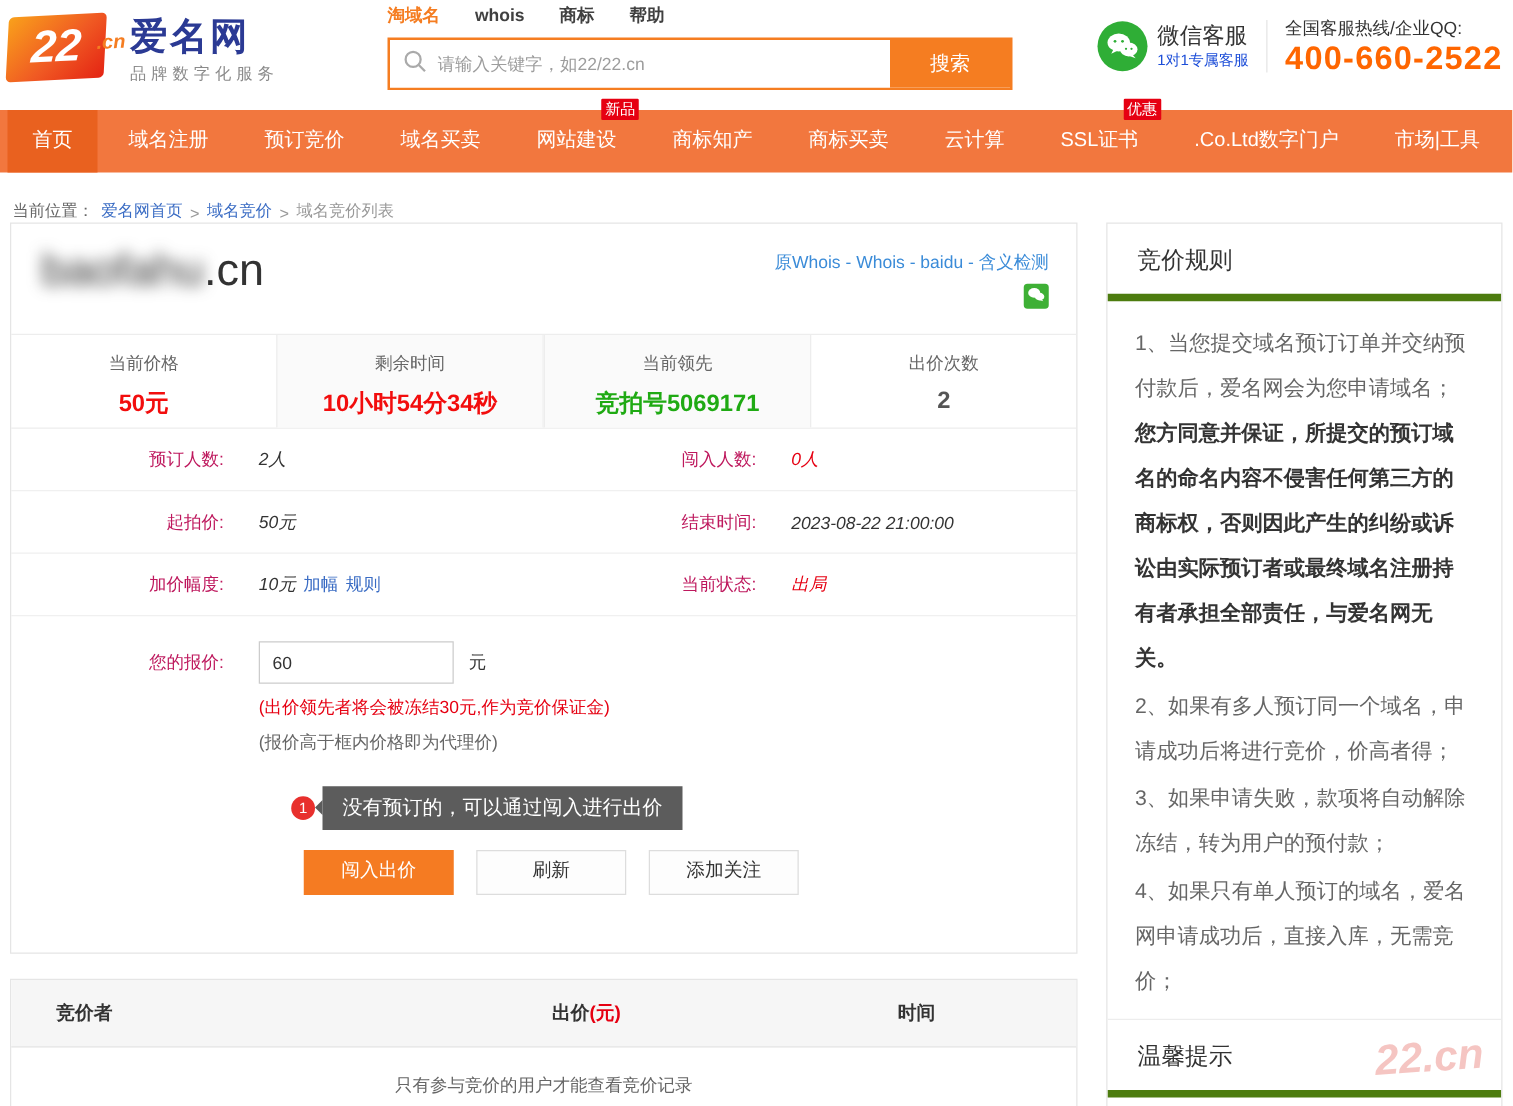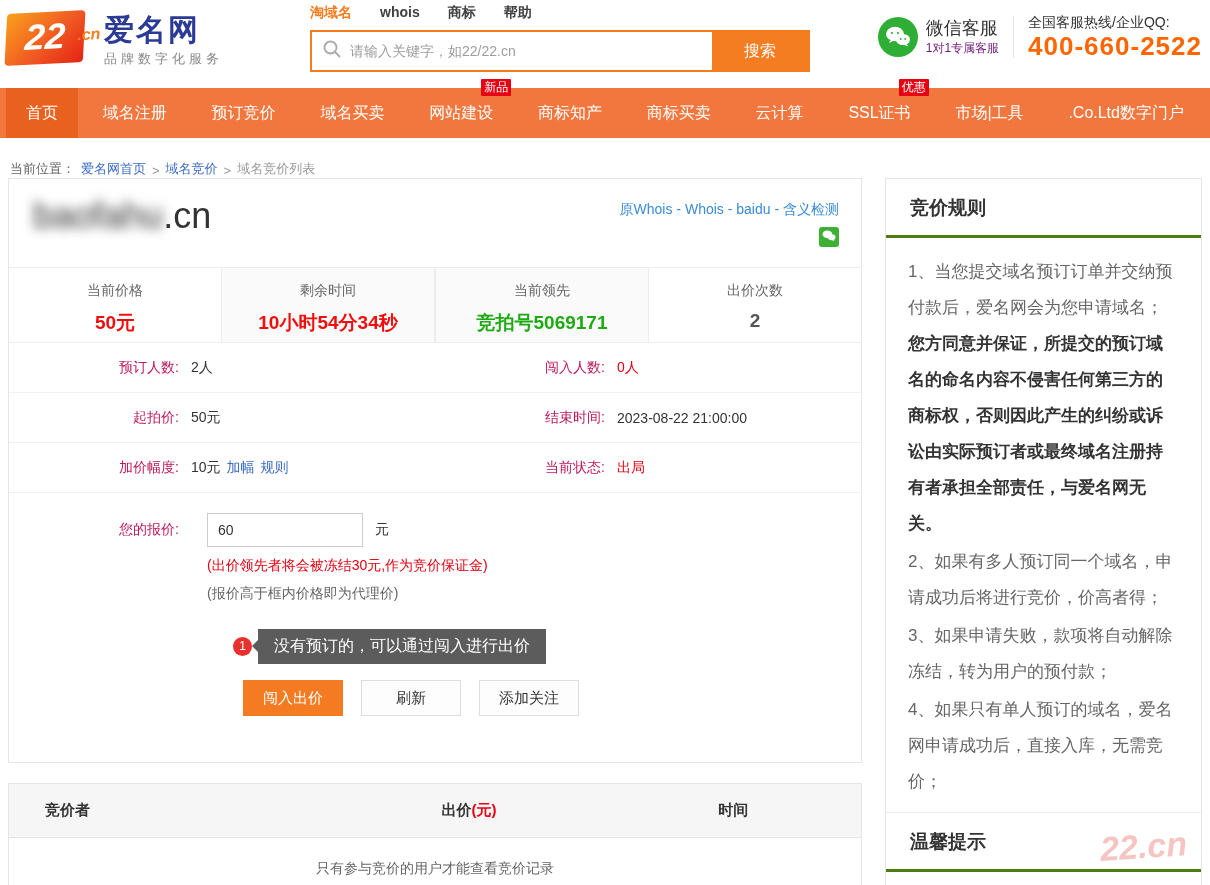--- a/index.html
+++ b/index.html
@@ -28,21 +28,21 @@
   .search-bar input::placeholder { color:#9d9d9d; }
   .search-icon { position:absolute; left:12px; top:28px; width:20px; height:20px; margin-top:11px; }
   .search-btn { width:96px; background:#f57d21; color:#fff; font-size:16px; border:none; cursor:pointer; font-family:inherit; }
 
   .header-right { position:absolute; right:8px; top:14px; display:flex; align-items:center; }
   .wechat-service { display:flex; align-items:center; cursor:pointer; }
   .wechat-icon { width:40px; height:40px; border-radius:50%; background:#2fae36; position:relative; flex:0 0 40px; }
   .wechat-icon svg { position:absolute; left:7px; top:9px; }
   .wechat-text { margin-left:8px; }
   .wechat-title { font-size:18px; color:#333; line-height:20px; }
-  .wechat-sub { font-size:12px; color:#701a75; margin-top:2px; }
+  .wechat-sub { font-size:12px; color:#1d4ed8; margin-top:2px; }
   .hr-divider { width:1px; height:42px; background:#e5e5e5; margin:0 14px; }
   .hotline-label { font-size:14px; color:#333; }
   .hotline-number { font-size:26px; font-weight:bold; color:#f60; letter-spacing:1px; line-height:28px; }
 
   
   .main-nav { position:relative; height:50px; background:#f2773e; display:flex; align-items:stretch;
     justify-content:space-between; padding:0 6px; }
   .nav-item { position:relative; color:#fff; font-size:16px; line-height:50px; padding:0 20px; white-space:nowrap; }
   .nav-item.active { background:#e9611f; }
   .nav-badge { position:absolute; top:-9px; right:2px; background:#e60012; color:#fff; font-size:12px;
@@ -76,21 +76,21 @@
   .stat-label { font-size:14px; color:#666; }
   .stat-value { margin-top:10px; font-size:19px; font-weight:bold; }
   .val-red { color:#f20d0d; }
   .val-green { color:#1faa13; }
   .val-dark { color:#555; }
 
   
   .detail-row { display:flex; height:50px; align-items:center; border-bottom:1px solid #f0f0f0; font-size:14px; }
   .detail-cell { width:50%; display:flex; align-items:center; }
   .d-label { width:170px; text-align:right; color:#be185d; }
-  .d-value { margin-left:12px; color:#333; }
+  .d-value { margin-left:28px; color:#333;font-style:italic; }
   .red-text { color:#e60012; }
   .blue-link { color:#3a6cc4; margin-left:6px; }
 
   
   .bid-section { padding:20px 0 4px 0; }
   .bid-row { display:flex; align-items:center; font-size:14px; }
   .bid-input { width:156px; height:34px; border:1px solid #ccc; margin-left:28px; padding-left:10px;
     font-size:14px; color:#333; font-family:inherit; outline:none; }
   .bid-unit { margin-left:12px; color:#333; }
   .bid-note { margin-left:198px; font-size:14px; margin-top:10px; }
@@ -98,40 +98,40 @@
 
   
   .tooltip-row { display:flex; align-items:center; margin:22px 0 0 224px; }
   .step-badge { width:19px; height:19px; border-radius:50%; background:#e8302d; color:#fff; font-size:12px;
     text-align:center; line-height:19px; flex:0 0 19px; z-index:2; }
   .tooltip-box { position:relative; margin-left:6px; background:#5c5c5c; color:#fff; font-size:16px;
     padding:7px 16px; }
   .tooltip-box::before { content:""; position:absolute; left:-6px; top:11px; border-top:6px solid transparent;
     border-bottom:6px solid transparent; border-right:6px solid #5c5c5c; }
   .button-row { display:flex; gap:18px; margin:16px 0 46px 234px; }
-  .btn { width:100px; height:36px; font-size:15px; text-align:center; line-height:34px; cursor:pointer;
-    font-family:Liberation Sans, sans-serif; }
+  .btn { width:120px; height:36px; font-size:15px; text-align:center; line-height:34px; cursor:pointer;
+    font-family:Liberation Mono, monospace; }
   .btn-primary { background:#f57b22; color:#fff; border:none; line-height:36px; }
   .btn-plain { background:#fdfdfd; color:#333; border:1px solid #ddd; }
 
   
   .records-panel { margin-top:20px; height:160px; }
   .records-header { display:grid; grid-template-columns:38% 32% 30%; height:54px; align-items:center;
     background:#f6f6f6; border-bottom:1px solid #e5e5e5; font-size:15px; font-weight:bold; color:#333; }
   .rh-bidder { padding-left:36px; }
   .rh-bid { text-align:center; }
   .rh-unit { color:#e60012; font-weight:bold; }
   .rh-time { text-align:center; }
   .records-empty { text-align:center; padding-top:22px; font-size:14px; color:#666; }
 
   
   .sidebar { width:317px; position:relative; }
   .side-panel { border:1px solid #e5e5e5; overflow:hidden; position:relative; }
-  .side-title { font-size:19px; font-weight:bold; color:#333; padding:16px 24px 14px 24px;
-    border-bottom:3px solid #4d7c0f; }
+  .side-title { font-size:19px; font-weight:normal; color:#333; padding:16px 24px 14px 24px;
+    border-bottom:6px solid #4d7c0f; }
   .side-title.tips { border-top:1px solid #ededed; }
   .side-body { padding:16px 22px 10px 22px; font-size:17px; color:#666; line-height:36px; }
   .side-body p { margin-bottom:2px; }
   .rule-bold { font-weight:bold; color:#333; }
   .watermark { position:absolute; right:14px; top:648px; font-size:34px; font-weight:bold; font-style:italic;
     color:rgba(225,90,80,0.35); transform:rotate(-4deg); pointer-events:none; }
 </style>
 </head>
 <body>
 
@@ -196,22 +196,22 @@
   <nav class="main-nav">
     <a class="nav-item active">首页</a>
     <a class="nav-item">域名注册</a>
     <a class="nav-item">预订竞价</a>
     <a class="nav-item">域名买卖</a>
     <a class="nav-item"><span>网站建设</span><span class="nav-badge">新品</span></a>
     <a class="nav-item">商标知产</a>
     <a class="nav-item">商标买卖</a>
     <a class="nav-item">云计算</a>
     <a class="nav-item"><span>SSL证书</span><span class="nav-badge">优惠</span></a>
+    <a class="nav-item">.Co.Ltd数字门户</a>
     <a class="nav-item">市场|工具</a>
-    <a class="nav-item">.Co.Ltd数字门户</a>
   </nav>
 
   <div class="breadcrumb-bar">
     <span>当前位置：</span>
     <a>爱名网首页</a>
     <span class="crumb-sep">&gt;</span>
     <a>域名竞价</a>
     <span class="crumb-sep">&gt;</span>
     <span class="crumb-current">域名竞价列表</span>
   </div>

